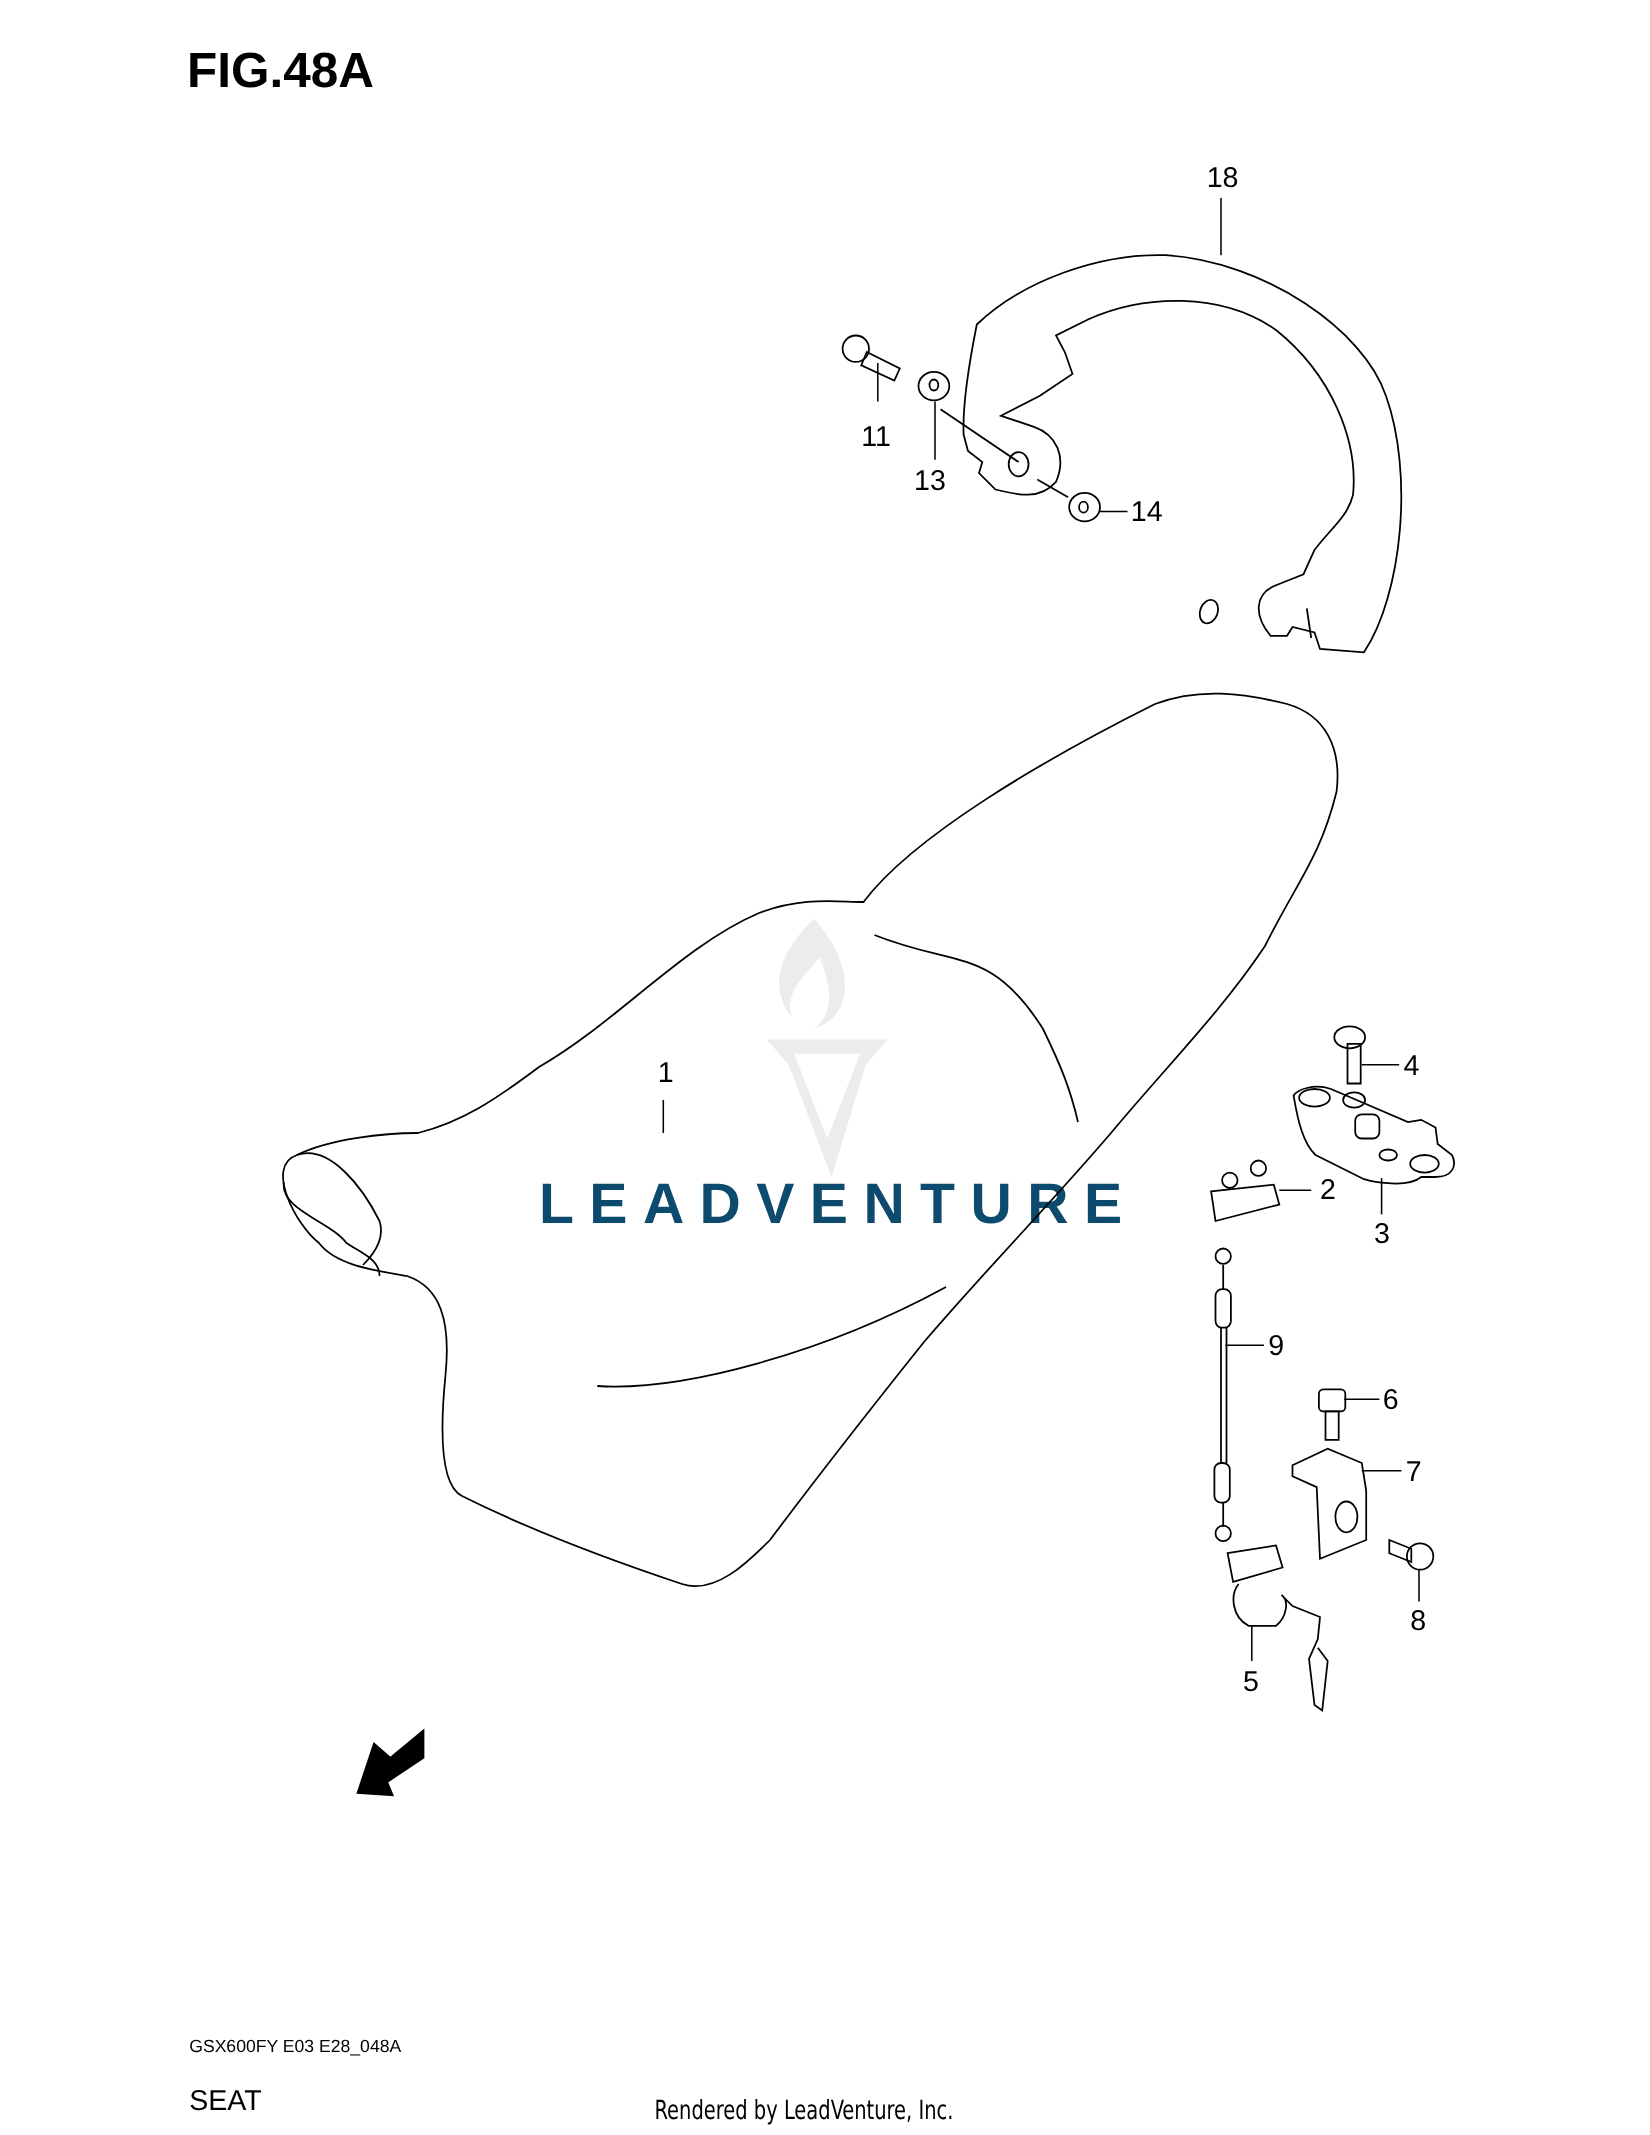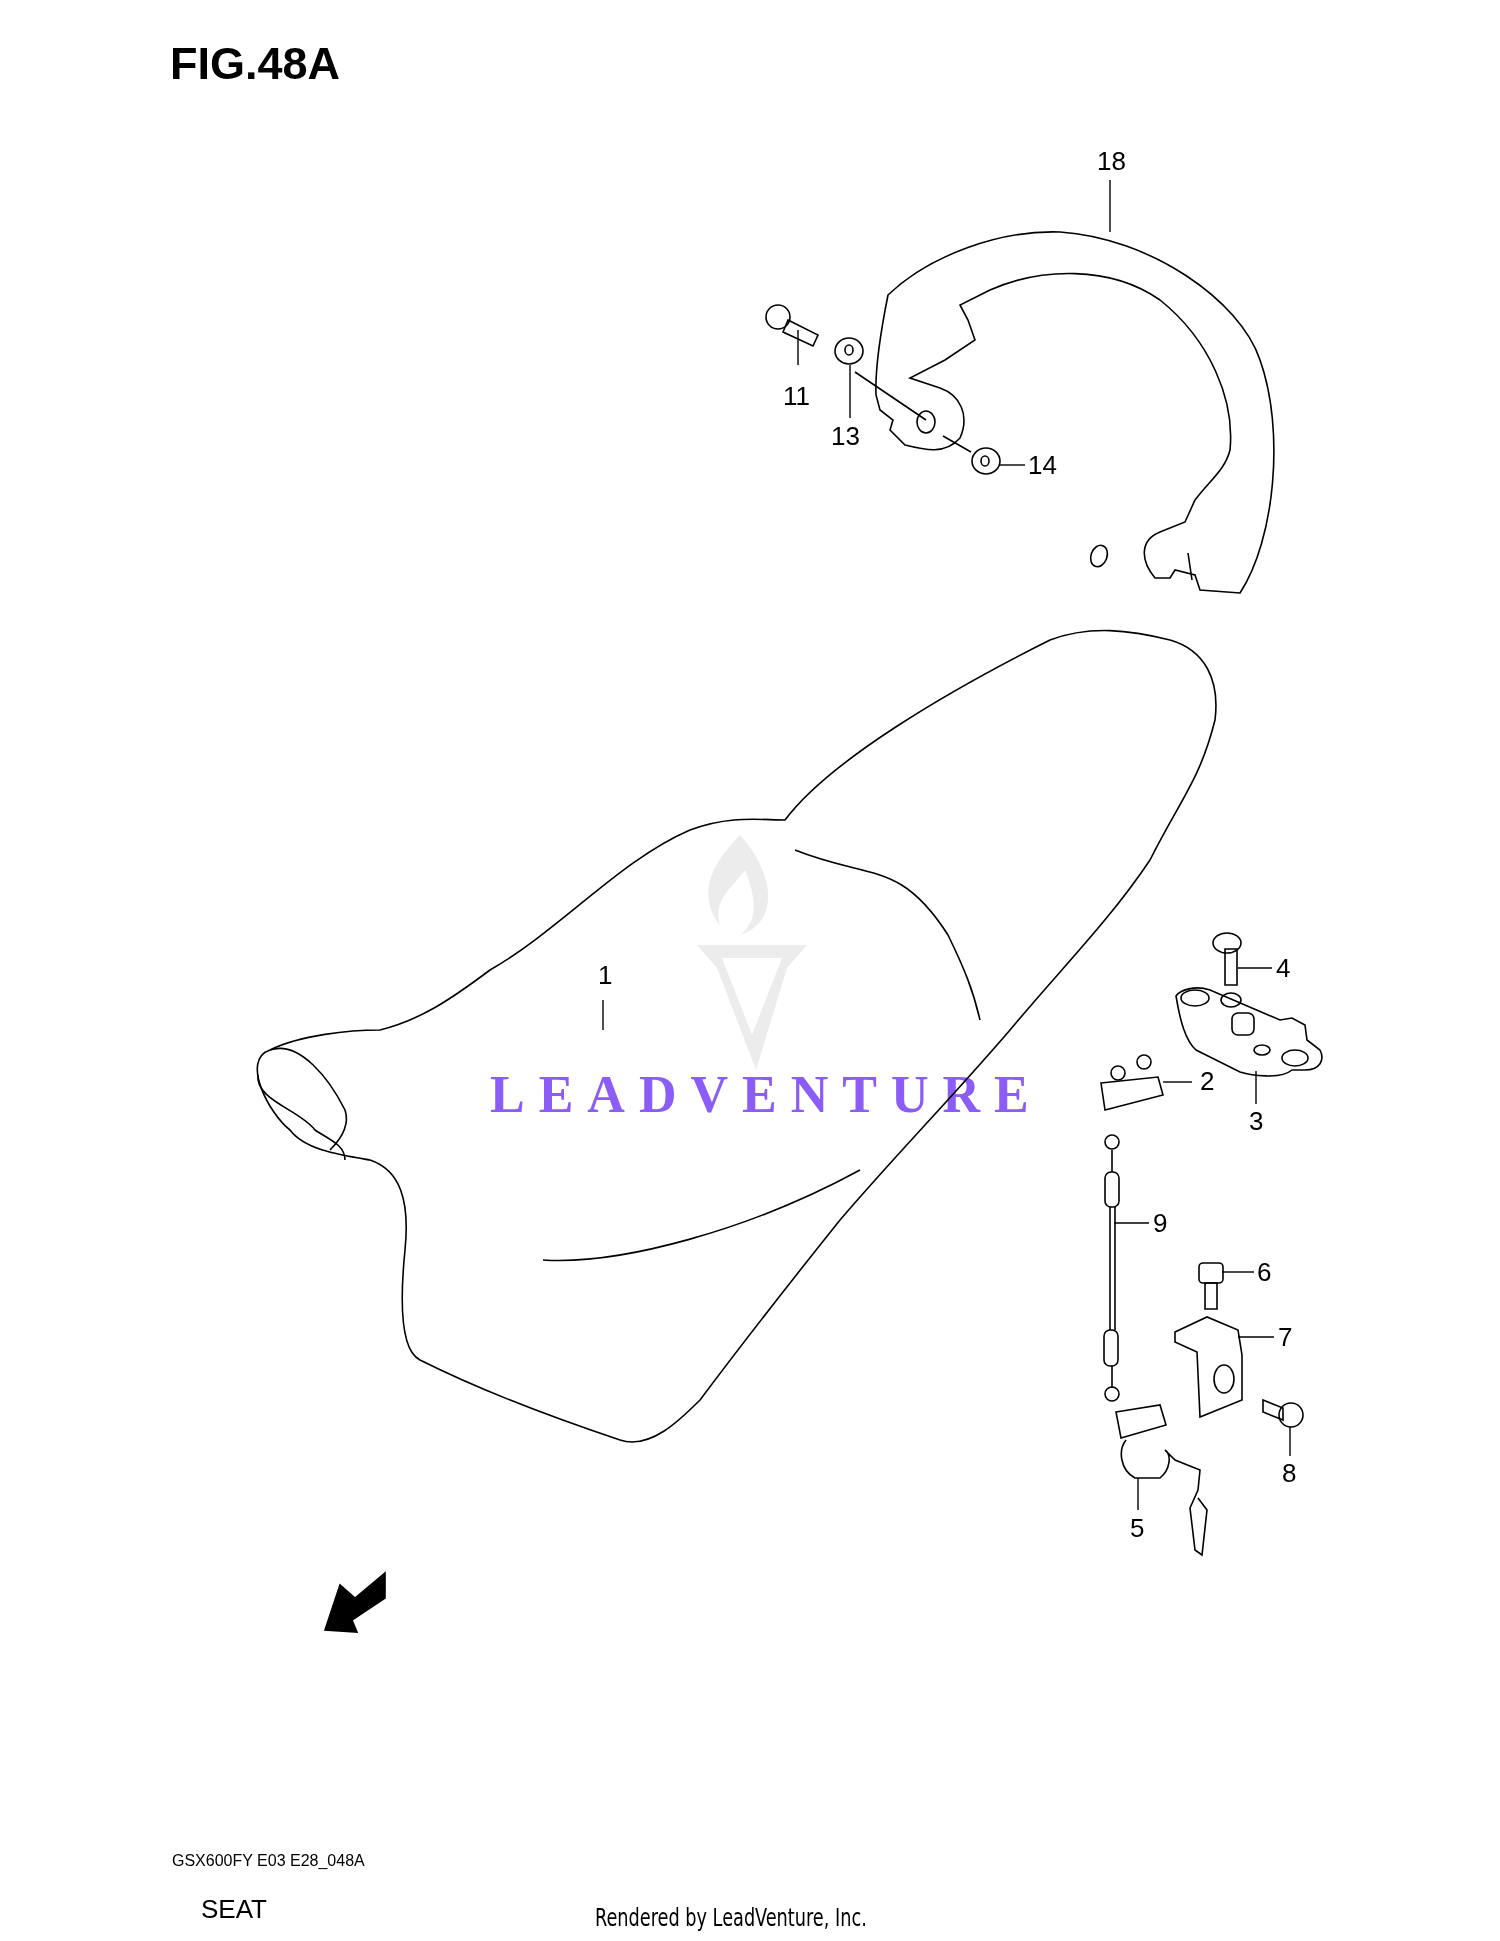--- a/index.html
+++ b/index.html
@@ -1,22 +1,22 @@
 <!DOCTYPE html>
 <html><head>
 <meta charset="utf-8">
 <style>
   html,body{margin:0;padding:0;background:#fff;}
   body{width:1500px;height:1941px;position:relative;overflow:hidden;font-family:"Liberation Sans",sans-serif;color:#000;}
   .fig-title{position:absolute;left:170px;top:10px;font-size:45px;font-weight:bold;letter-spacing:0px;margin-top:28px;}
   .diagram{position:absolute;left:0;top:0;width:1500px;height:1941px;}
   .callout{position:absolute;font-size:26px;line-height:26px;}
-  .watermark{position:absolute;left:490px;top:1065px;font-size:52px;letter-spacing:14px;color:#8b5cf6;font-weight:bold;font-family:Liberation Serif, serif;}
+  .watermark{position:absolute;left:490px;top:1065px;font-size:52px;letter-spacing:14px;color:#0c4a6e;font-weight:bold;}
   .footer-code{position:absolute;left:172px;top:1852px;font-size:16px;}
-  .footer-name{position:absolute;left:172px;top:1894px;font-size:26px;margin-left:29px;}
+  .footer-name{position:absolute;left:172px;top:1894px;font-size:26px;}
   .footer-render{position:absolute;left:595px;top:1904px;font-size:24px;font-family:"DejaVu Sans Condensed","DejaVu Sans",sans-serif;transform:scaleX(0.82);transform-origin:left top;}
   svg path, svg line, svg ellipse, svg rect, svg polygon, svg circle{vector-effect:non-scaling-stroke;}
 </style>
 </head>
 <body>
 
 <div class="fig-title">FIG.48A</div>
 
 <div class="watermark">LEADVENTURE</div>
 

